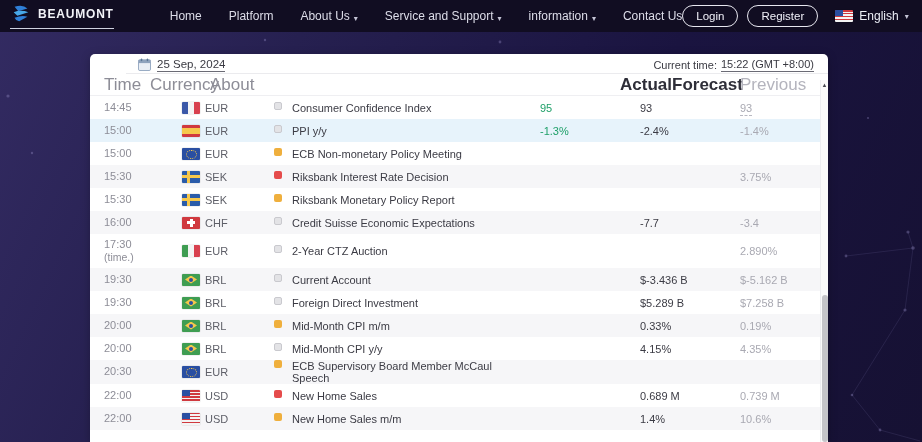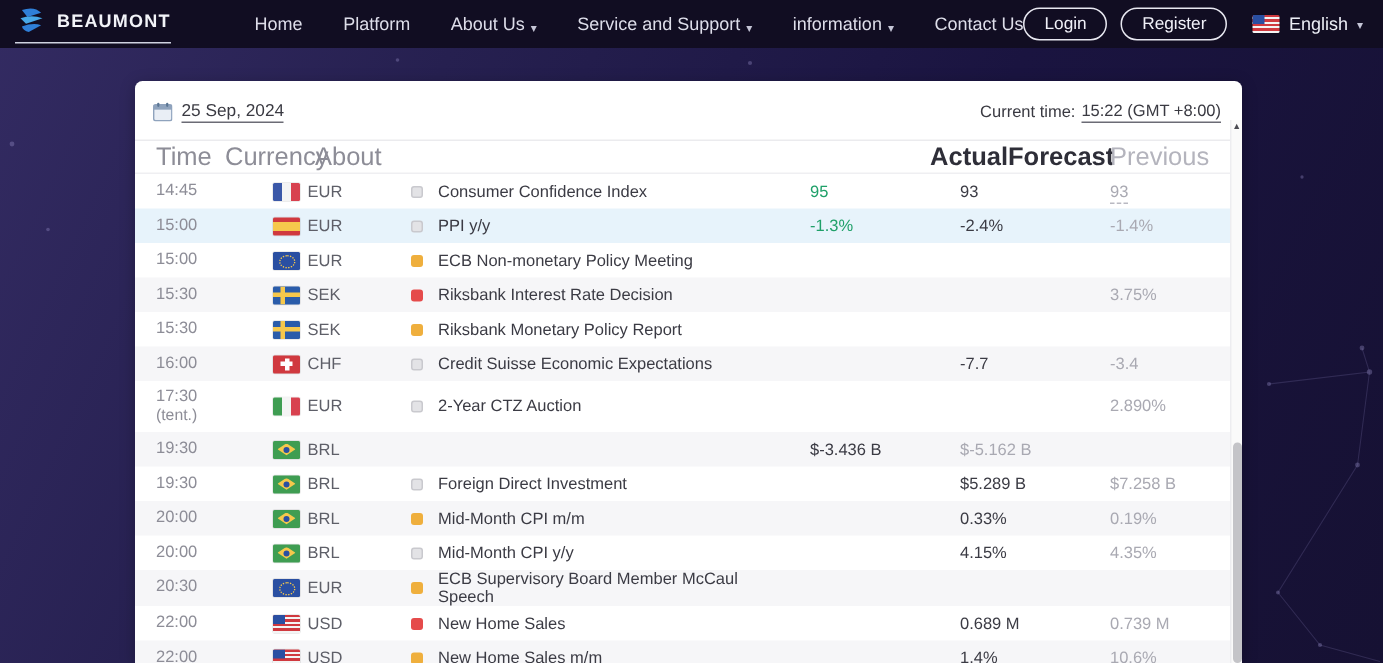--- a/index.html
+++ b/index.html
@@ -38,41 +38,41 @@
   .flag-br { background:#3f9d52; }
   .flag-br::before { content:""; position:absolute; left:3px; top:2px; width:12px; height:8px; background:#f6c84c;
                      clip-path:polygon(50% 0,100% 50%,50% 100%,0 50%); }
   .flag-br::after  { content:""; position:absolute; left:7px; top:4px; width:4px; height:4px; border-radius:50%; background:#2a4fa2; }
   .flag-us { background:repeating-linear-gradient(180deg,#d0393f 0 1.5px,#f4f4f4 1.5px 3px); }
   .flag-us::after { content:""; position:absolute; left:0; top:0; width:8px; height:6px; background:#2a4fa2; }
 
   
   .card { position:absolute; z-index:1; left:90px; top:54px; right:94px; bottom:0; background:#fff; border-radius:5px 5px 0 0;
           box-shadow:0 2px 10px rgba(0,0,0,.25); overflow:hidden; }
-  .card-head { height:40px; display:flex; align-items:center; justify-content:space-between; padding:2px 14px 0 12px; border-bottom:1px solid #ebebee; }
+  .card-head { height:20px; display:flex; align-items:center; justify-content:space-between; padding:2px 14px 0 12px; border-bottom:1px solid #ebebee;margin-left:36px; }
   .date-picker { display:flex; align-items:center; gap:6px; cursor:pointer; text-decoration:none; }
   .date-text { font-size:11.5px; color:#3a3a42; border-bottom:1px solid #6b6b75; padding-bottom:1px; }
   .current-time { font-size:11px; color:#3a3a42; display:flex; gap:4px; align-items:center; }
   .time-value { color:#3a3a42; text-decoration:none; border-bottom:1px solid #6b6b75; padding-bottom:1px; cursor:pointer; }
 
   .row-grid { display:grid; grid-template-columns:46px 60px 1fr 68px 68px 62px; align-items:center; padding:0 26px 0 14px; }
   .thead { height:22px; border-bottom:1px solid #efeff2; }
   .thead span { font-size:17px; color:#8d8d97; }
   .thead .h-act, .thead .h-fc { color:#2e2e38; font-weight:bold; text-align:right; }
   .thead .h-prev { color:#b4b4bd; text-align:right; }
 
   .tbody { position:relative; }
   .trow { min-height:23px; cursor:pointer;gap:32px; }
   .trow.alt { background:#f6f6f8; }
   .trow.hl  { background:#e7f3fb; }
   .trow.tall { min-height:34px; }
   .c-time { font-size:11px; color:#8d8d97; line-height:1.25; }
   .c-time .tent { display:block; font-size:10.5px; }
   .c-cur { display:flex; align-items:center; gap:5px; font-size:11px; color:#5e5f68; }
-  .c-event { display:flex; align-items:center; font-size:11px; color:#3b3b44; }
+  .c-event { display:flex; align-items:flex-start; font-size:11px; color:#3b3b44; }
   .imp { width:8px; height:8px; border-radius:2px; margin-right:10px; flex:none; }
   .imp.low    { background:#e3e3e6; border:1px solid #c9c9ce; }
   .imp.medium { background:#efaf3d; }
   .imp.high   { background:#e54b4b; }
   .c-act, .c-fc, .c-prev { font-size:11px; text-align:left; }
   .c-act  { color:#1fa069; }
   .c-fc   { color:#3b3b44; }
   .c-prev { color:#a9a9b2; }
   .c-prev .revised { border-bottom:1px dashed #b9b9c2; padding-bottom:1px; }
 
@@ -275,39 +275,43 @@
       <span class="c-event">
         <i class="imp low"></i>
         <span class="ev">Credit Suisse Economic Expectations</span>
       </span>
       <span class="c-act"></span>
       <span class="c-fc">-7.7</span>
       <span class="c-prev"><span>-3.4</span></span>
     </div>
 
     <div class="trow row-grid tall">
-      <span class="c-time"><span class="t">17:30</span><span class="tent">(tent.)</span></span>
+      <span class="c-time"><span class="t">17:30</span><span class="tent">(time.)</span></span>
       <span class="c-cur">
         <i class="flag flag-it"></i>
         <span class="code">EUR</span>
       </span>
       <span class="c-event">
         <i class="imp low"></i>
         <span class="ev">2-Year CTZ Auction</span>
       </span>
       <span class="c-act"></span>
       <span class="c-fc"></span>
       <span class="c-prev"><span>2.890%</span></span>
     </div>
 
     <div class="trow row-grid alt">
       <span class="c-time"><span class="t">19:30</span></span>
       <span class="c-cur">
         <i class="flag flag-br"></i>
         <span class="code">BRL</span>
+      </span>
+      <span class="c-event">
+        <i class="imp low"></i>
+        <span class="ev">Current Account</span>
       </span>
       <span class="c-act"></span>
       <span class="c-fc">$-3.436 B</span>
       <span class="c-prev"><span>$-5.162 B</span></span>
     </div>
 
     <div class="trow row-grid">
       <span class="c-time"><span class="t">19:30</span></span>
       <span class="c-cur">
         <i class="flag flag-br"></i>

